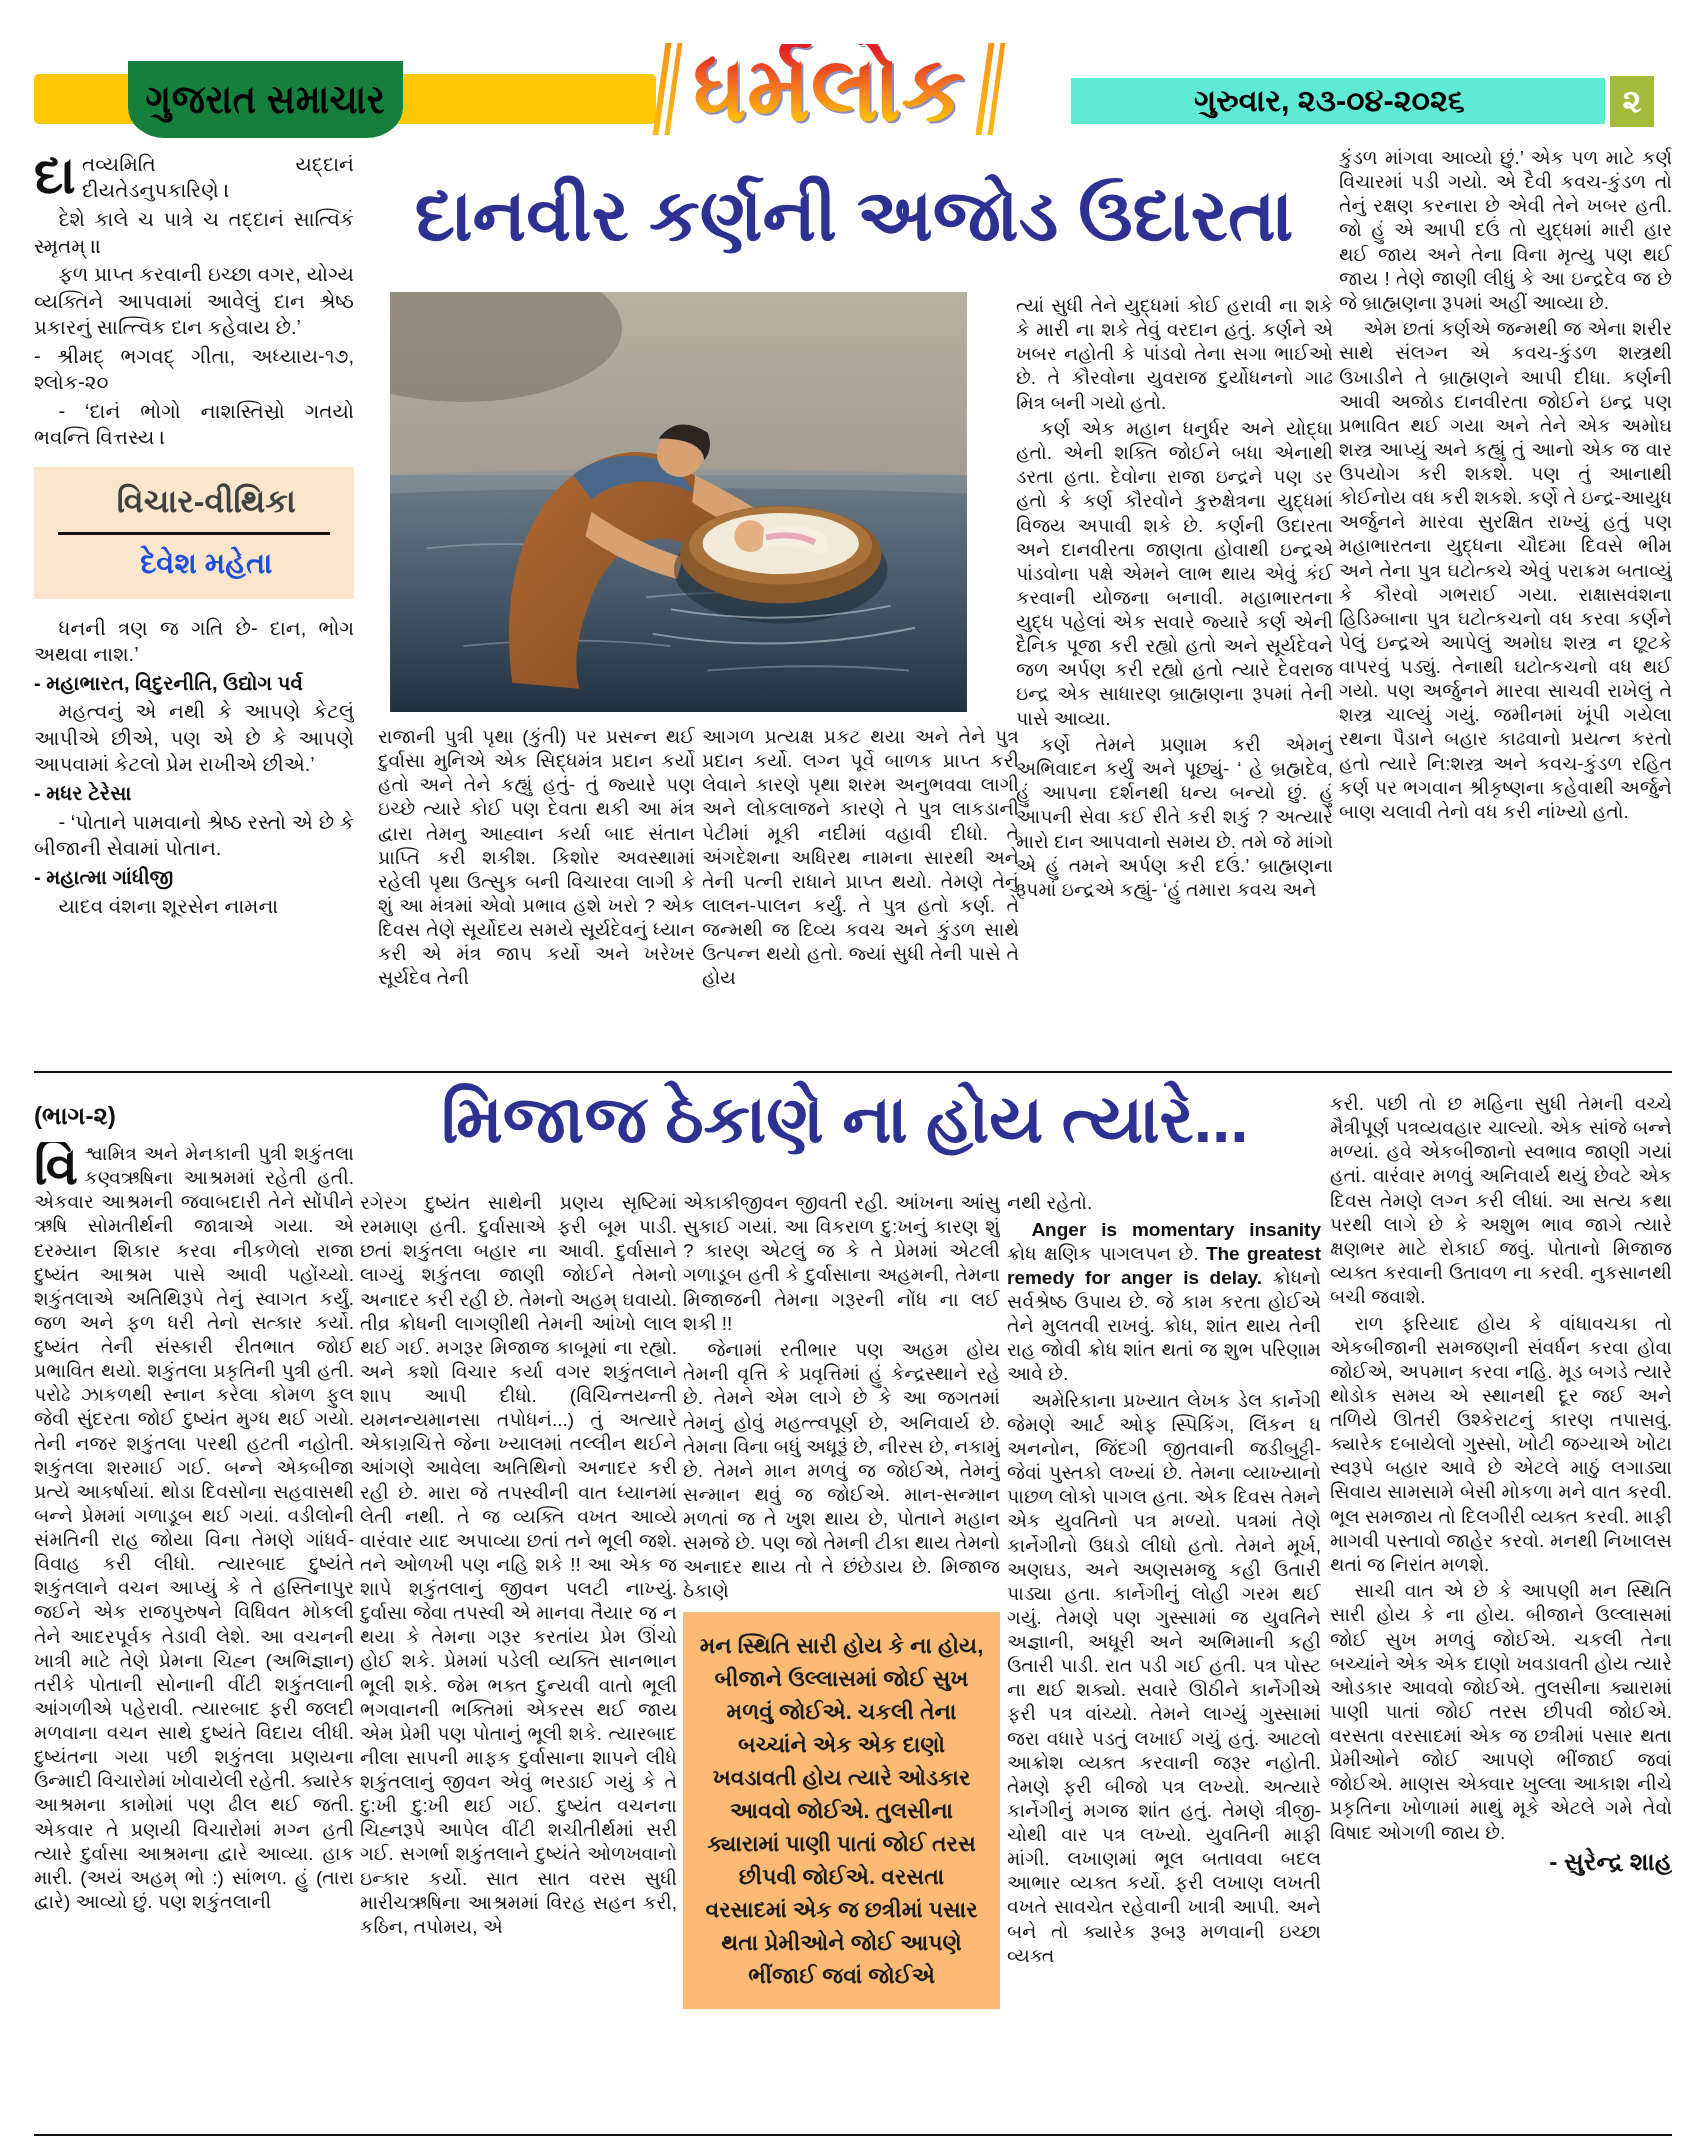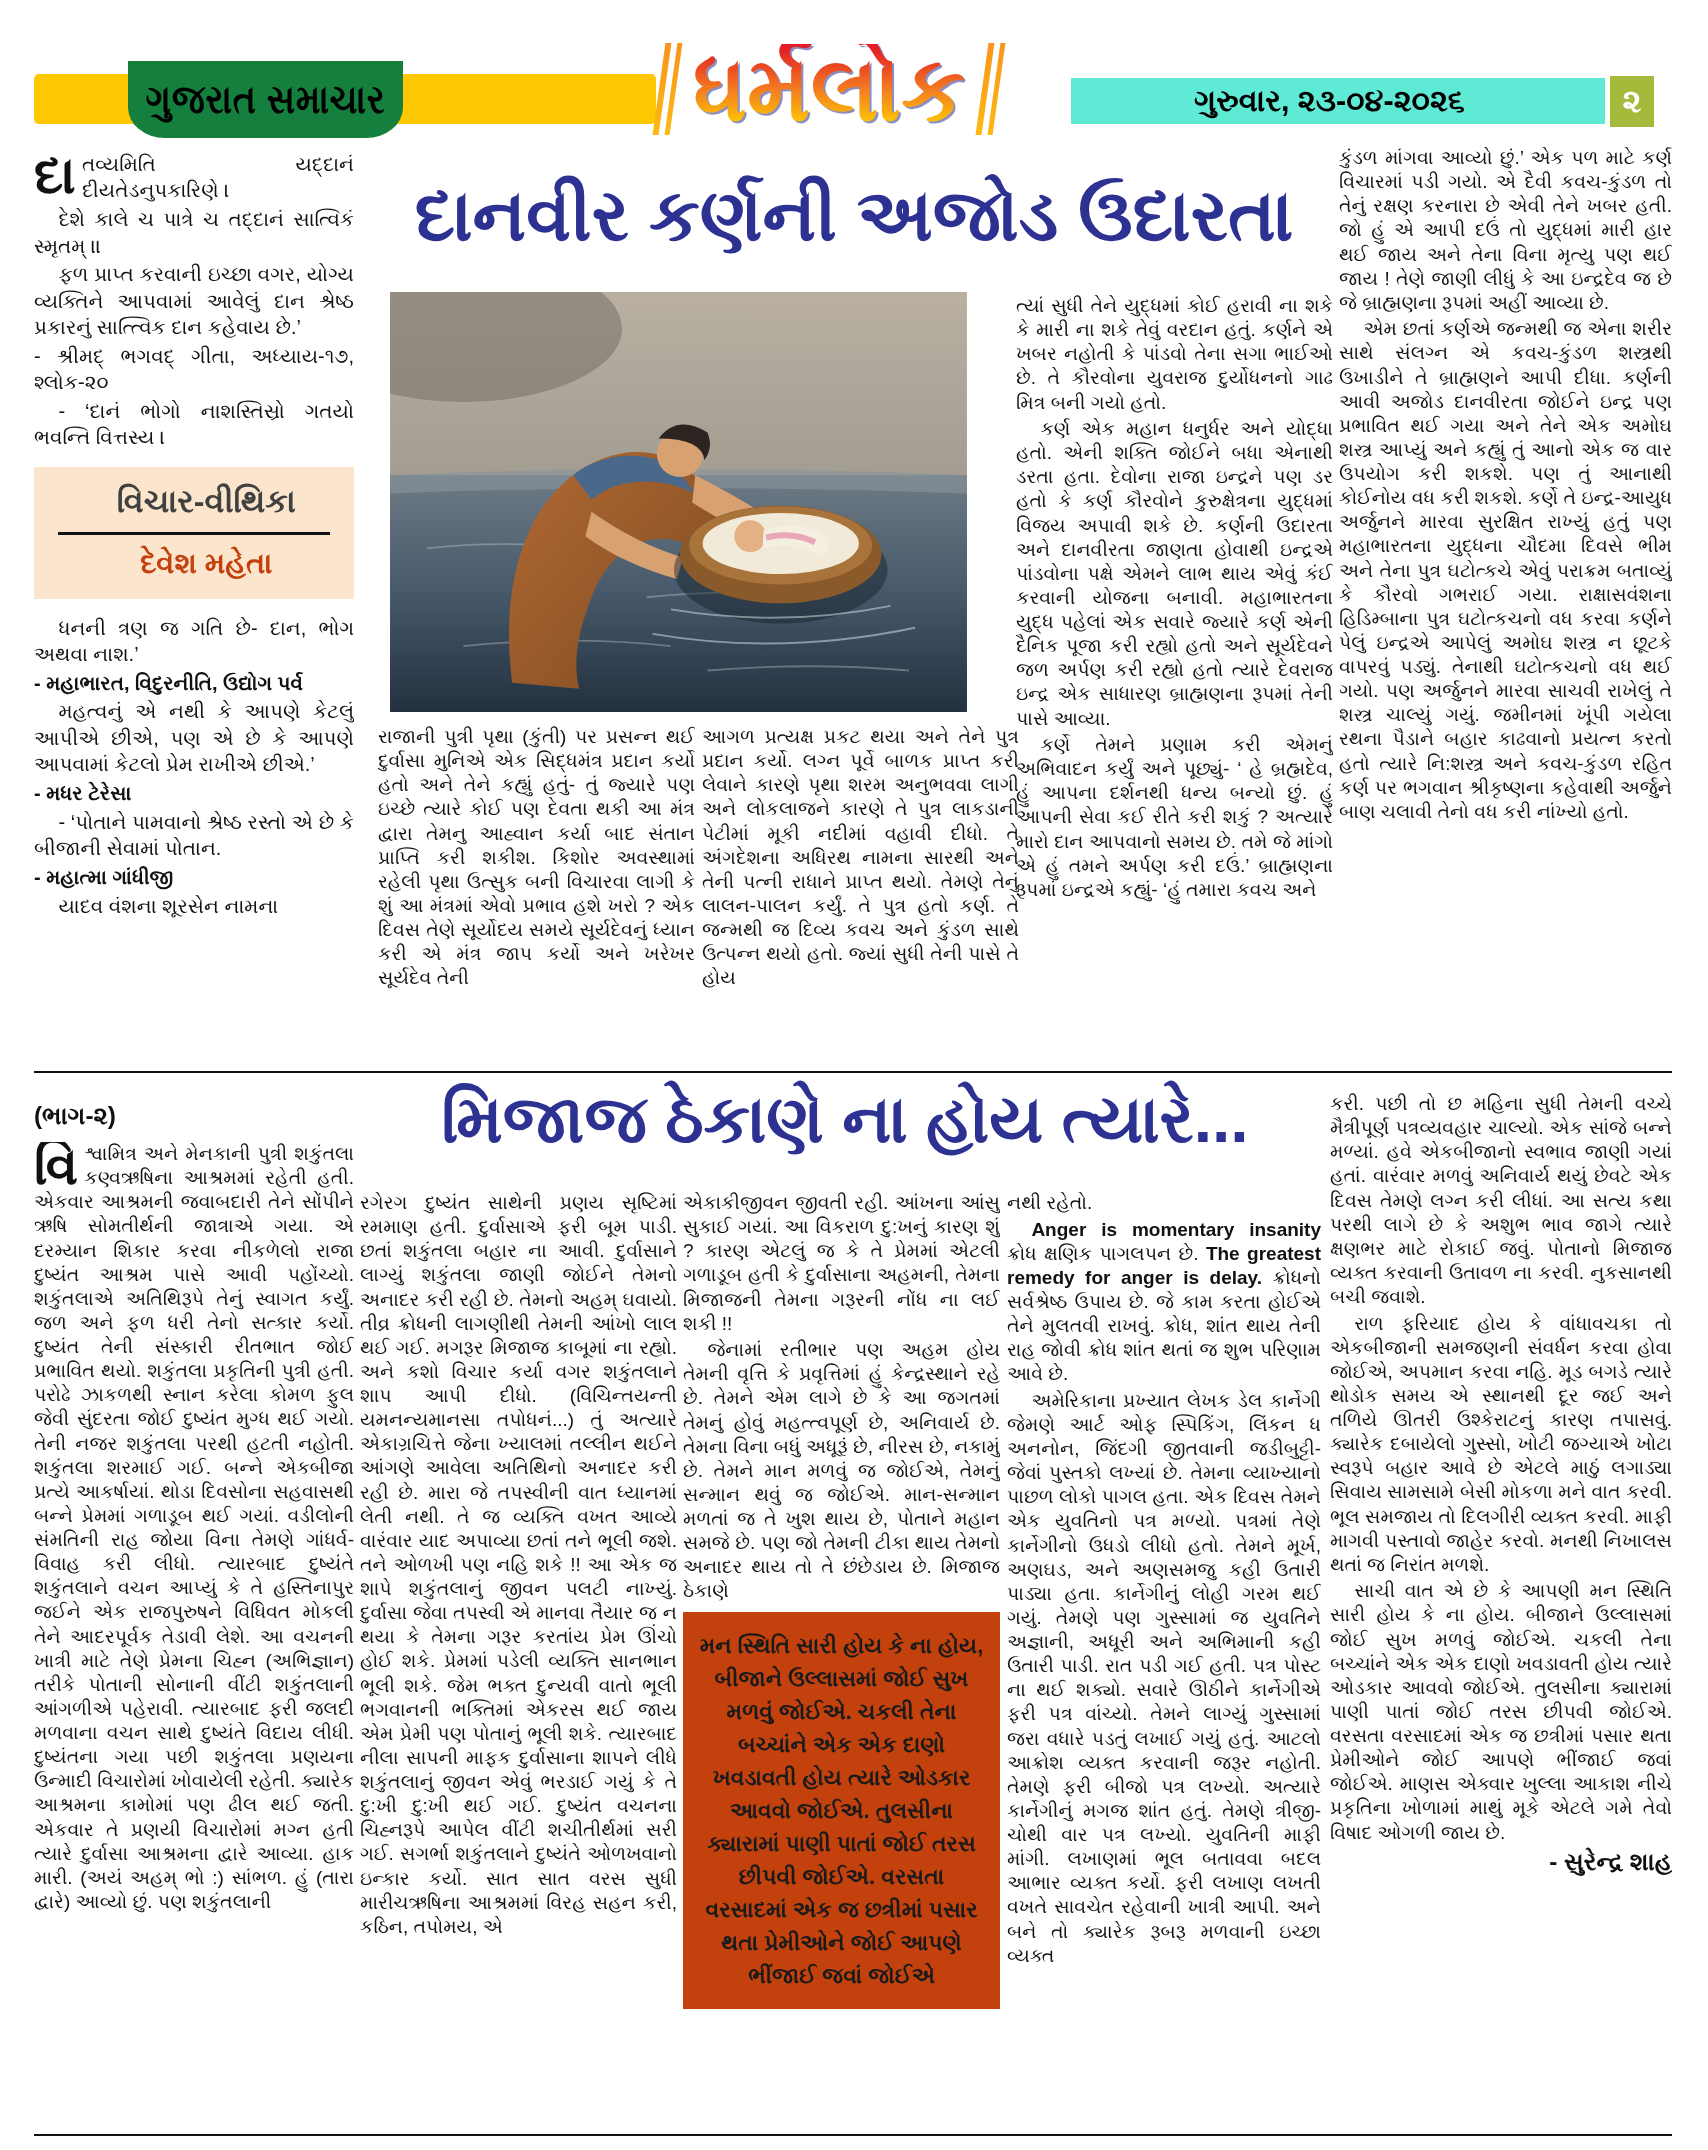--- a/index.html
+++ b/index.html
@@ -34,36 +34,36 @@
   .col p.noind{text-indent:0;}
   .attr{font-weight:bold;text-indent:0 !important;}
   .attr-left{font-weight:bold;text-indent:0 !important;}
   .dropcap{float:left;font-size:52px;line-height:.78;font-weight:bold;padding:3.7px 6.1px 0 0;}
   .enquote{font-weight:bold;}
   
   .sidebar{left:34px;top:151px;width:320px;height:915px;font-size:20px;line-height:1.32;}
   .vv-box{background:#fce5cd;margin:16px 0;padding:13.4px 9.8px;text-align:center;}
   .vv-title{color:#404040;font-size:32px;font-weight:bold;margin:0;}
   .vv-rule{height:2.4px;background:#111;margin:9.8px 14.6px;}
-  .vv-author{color:#c2410c;font-size:29px;font-weight:bold;margin:0;}
+  .vv-author{color:#1d4ed8;font-size:29px;font-weight:bold;margin:0;}
   
   .a1-img{position:absolute;left:390px;top:292px;width:577px;height:420px;}
   .a1c1{left:378px;top:725px;width:317px;height:340px;}
   .a1c2{left:702px;top:725px;width:317px;height:340px;}
   .a1c3{left:1016px;top:294px;width:317px;height:771px;}
   .a1c4{left:1339px;top:146px;width:333px;height:919px;}
   .rule-mid{position:absolute;left:34px;top:1071px;width:1638px;height:1.8px;background:#111;}
   .rule-bottom{position:absolute;left:34px;top:2134px;width:1638px;height:1.8px;background:#111;}
   
   .a2ca{left:34px;top:1142px;width:320px;height:971px;}
   .a2cb{left:360px;top:1191px;width:317px;height:923px;}
   .a2cc{left:683px;top:1191px;width:317px;height:923px;}
   .a2cd{left:1007px;top:1191px;width:314px;height:923px;}
   .a2ce{left:1330px;top:1092px;width:342px;height:1023px;}
-  .quote-box{background:#c2410c;margin-top:8.5px;padding:17px 13.4px;text-align:center;font-size:22px;font-weight:bold;line-height:1.5;color:#1a1a1a;}
+  .quote-box{background:#fdba74;margin-top:8.5px;padding:17px 13.4px;text-align:center;font-size:22px;font-weight:bold;line-height:1.5;color:#1a1a1a;}
   .byline{font-weight:bold;text-align:right;font-size:24.4px;margin-top:11px;text-indent:0 !important;}
 </style>
 </head>
 <body>
 
 <div class="hdr-bar-left"></div>
 <div class="hdr-logo-pill">
   <span class="hdr-logo-text">ગુજરાત સમાચાર</span>
 </div>
 <div class="hdr-section">

